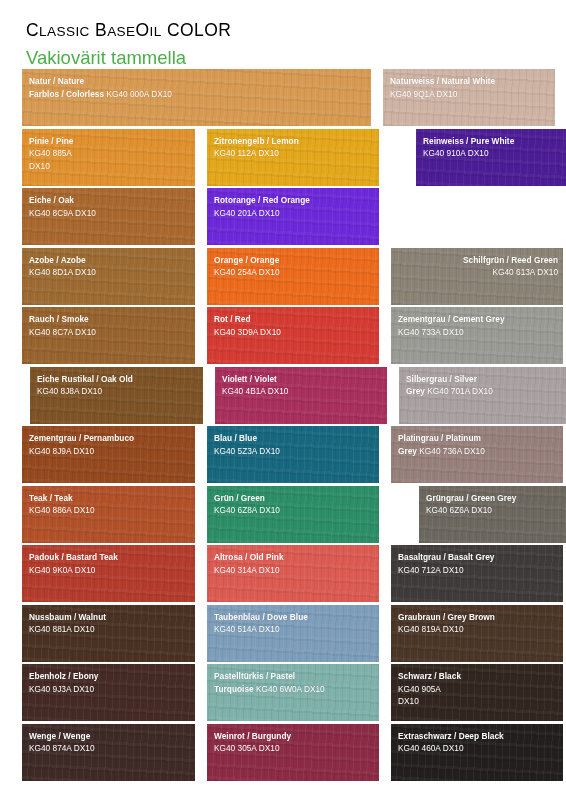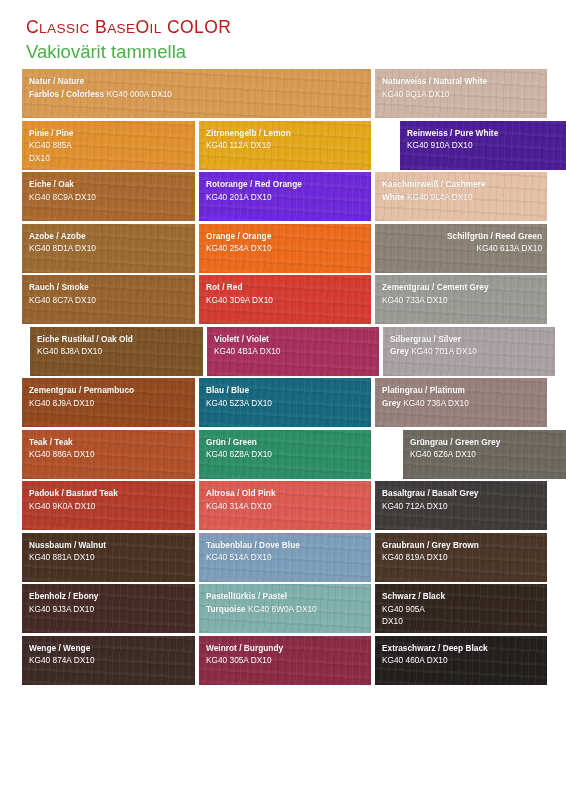--- a/index.html
+++ b/index.html
@@ -10,48 +10,48 @@
     overflow: hidden;
   }
   #page {
     position: relative;
     width: 566px; height: 800px;
     background: #ffffff;
   }
   
   .header { position: absolute; left: 26px; top: 16px; }
   .title-line1 {
-    color: #b91c1c;
+    color: #000000;
     font-size: 17.5px;
     letter-spacing: 0.4px;
     font-weight: 400;
-    line-height: 22px;
+    line-height: 29px;
     white-space: nowrap;
   }
   .title-line1 .cap { font-size: 17.5px; }
   .title-line1 .sc  { font-size: 13.6px; }
   .title-line2 {
     color: #4CAF4A;
     font-size: 18.5px;
     font-weight: 400;
     line-height: 22px;
     margin-top: 1px;
     white-space: nowrap;
   }
   
   .grid {
     position: absolute;
     left: 22px; top: 69px;
     width: 523px;
   }
   .row {
     display: flex;
-    gap: 4px;
+    gap: 12px;
     margin-bottom: 2.5px;
-    height: 49px;
+    height: 57px;
   }
   .cell {
     position: relative;
     overflow: hidden;
     flex: 0 0 auto;
   }
   .cell.c1 { width: 173px; }
   .cell.c2 { width: 172px; }
   .cell.c3 { width: 172px; }
   .cell.wide { width: 349px; }
@@ -133,23 +133,20 @@
           <div class="caption"><span class="nm">Reinweiss / Pure White</span><br><span class="cd">KG40 910A DX10</span></div>
         </div>
       </div>
       <div class="row">
         <div class="cell c1 light" style="background: rgb(169, 104, 47);">
           <div class="caption"><span class="nm">Eiche / Oak</span><br><span class="cd">KG40 8C9A DX10</span></div>
         </div>
         <div class="cell c2 light" style="background: #6d28d9;">
           <div class="caption"><span class="nm">Rotorange / Red Orange</span><br><span class="cd">KG40 201A DX10</span></div>
         </div>
-        <div class="cell c3 light" style="background: rgb(227, 192, 166);">
-          <div class="caption"><span class="nm">Kaschmirweiß / Cashmere</span><br><span class="nm">White </span><span class="cd">KG40 9L4A DX10</span></div>
-        </div>
       </div>
       <div class="row">
         <div class="cell c1 light" style="background: rgb(156, 107, 51);">
           <div class="caption"><span class="nm">Azobe / Azobe</span><br><span class="cd">KG40 8D1A DX10</span></div>
         </div>
         <div class="cell c2 light" style="background: rgb(236, 106, 28);">
           <div class="caption"><span class="nm">Orange / Orange</span><br><span class="cd">KG40 254A DX10</span></div>
         </div>
         <div class="cell c3 light" style="background: rgb(138, 130, 117); text-align: right;">
           <div class="caption"><span class="nm">Schilfgrün / Reed Green</span><br><span class="cd">KG40 613A DX10</span></div>

